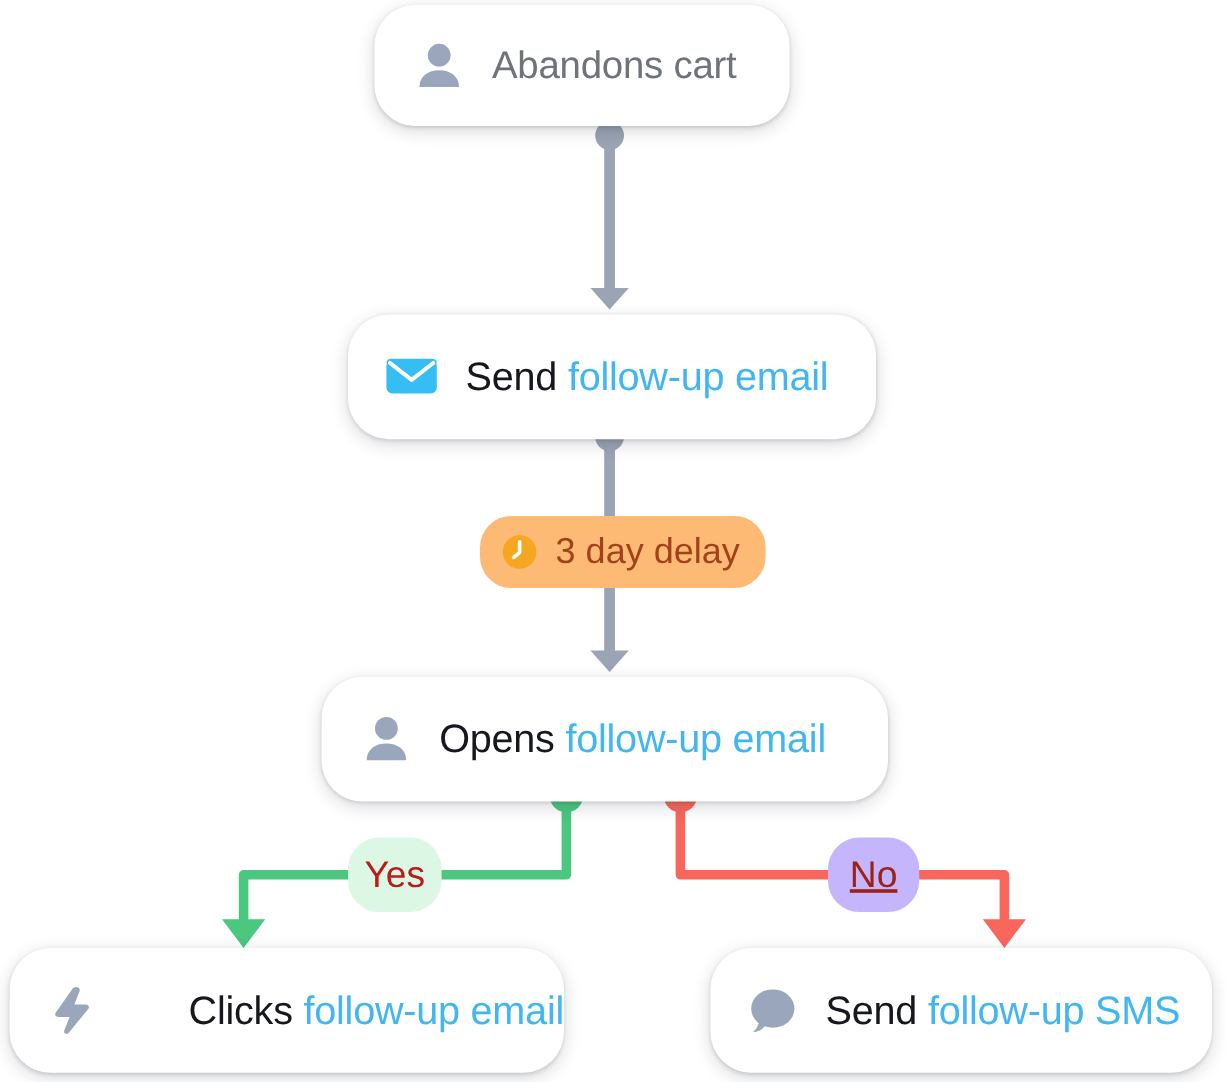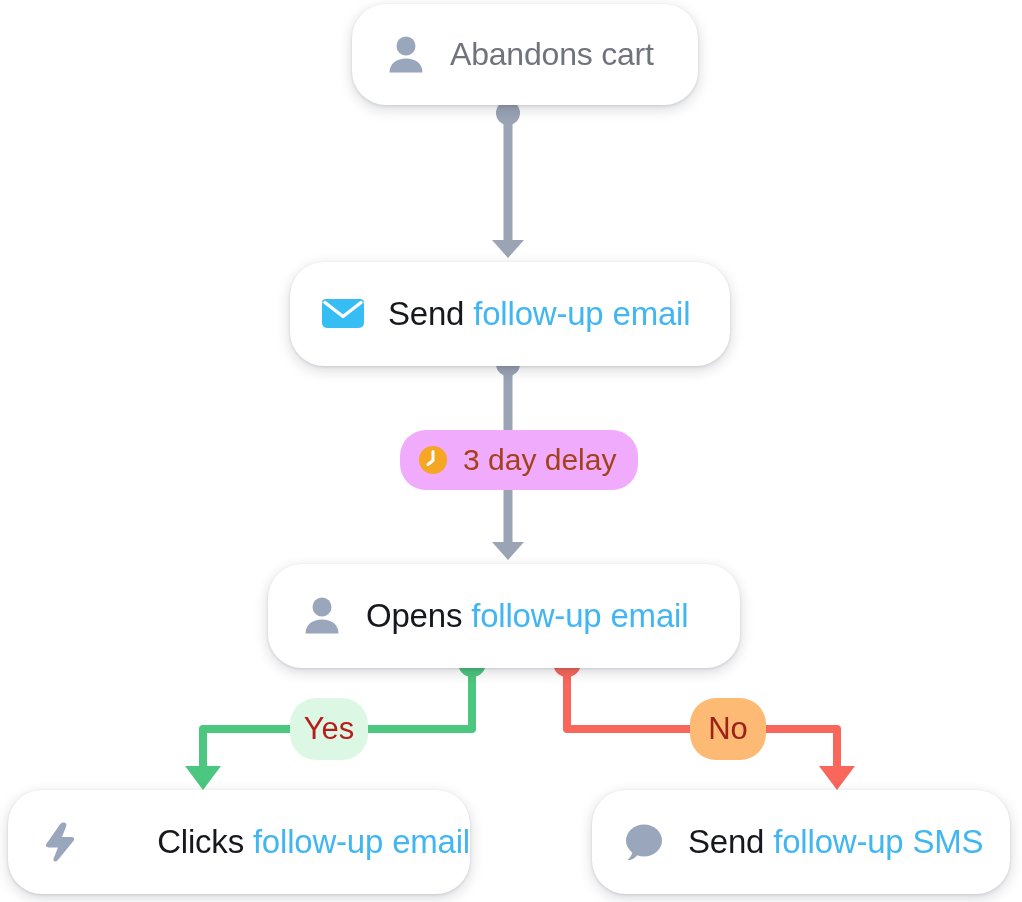--- a/index.html
+++ b/index.html
@@ -26,21 +26,21 @@
   .node .label{
     white-space:nowrap;
     font-size:33px;
     letter-spacing:-.2px;
   }
   .node .label .lead{color:#16181d;}
   .node .label .lead.muted{color:#6f737c;}
   .node .label .link{color:#41b6f0;}
 
   
-  #node-abandons{left:352px;top:4px;width:346px;height:101px;padding-left:32px;}
+  #node-abandons{left:312px;top:4px;width:346px;height:101px;padding-left:32px;}
   #node-abandons .ico{width:44px;height:44px;margin-right:22px;}
   #node-abandons .label{font-size:32px;}
 
   #node-send-email{left:290px;top:262px;width:440px;height:104px;padding-left:30px;}
   #node-send-email .ico{width:46px;height:46px;margin-right:22px;}
 
   #node-opens-email{left:268px;top:564px;width:472px;height:104px;padding-left:32px;}
   #node-opens-email .ico{width:44px;height:44px;margin-right:22px;}
 
   #node-clicks-email{left:8px;top:790px;width:462px;height:104px;padding-left:30px;justify-content:space-between;}
@@ -49,31 +49,31 @@
   #node-send-sms{left:592px;top:790px;width:418px;height:104px;padding-left:28px;}
   #node-send-sms .ico{width:46px;height:46px;margin-right:22px;}
 
   
   .badge{
     position:absolute;display:flex;align-items:center;justify-content:center;
     border-radius:26px;z-index:4;white-space:nowrap;
   }
   #badge-delay{
     left:400px;top:430px;height:60px;padding:0 22px 0 16px;
-    background:#f0abfc;color:#a3421a;
+    background:#fdba74;color:#a3421a;
     font-size:30px;
   }
   #badge-delay .clock{width:34px;height:34px;margin-right:13px;flex:0 0 auto;}
   #badge-yes{
     left:290px;top:698px;width:78px;height:62px;
     background:#dcf8e5;color:#b91c1c;font-size:31px;
   }
   #badge-no{
     left:690px;top:698px;width:76px;height:62px;
-    background:#fdba74;color:#9c2118;font-size:31px;
+    background:#c4b5fd;color:#9c2118;font-size:31px;text-decoration:underline;
   }
 </style>
 </head>
 <body>
 
 <div id="canvas">
 
   <svg class="wires" viewBox="0 0 1022 902">
 
     <g>

